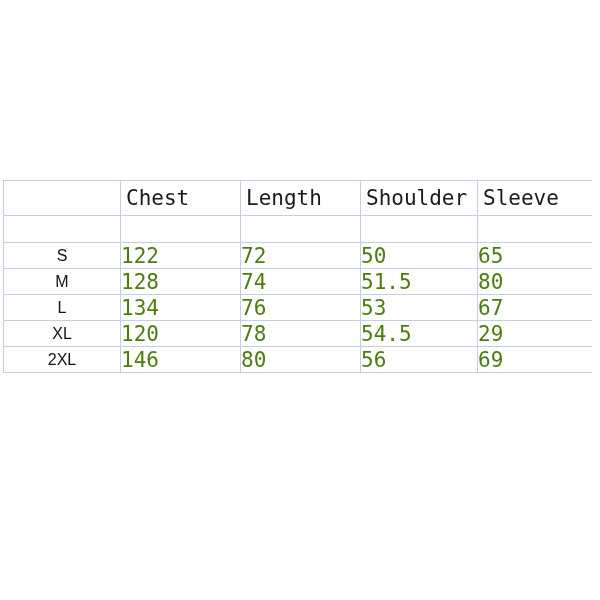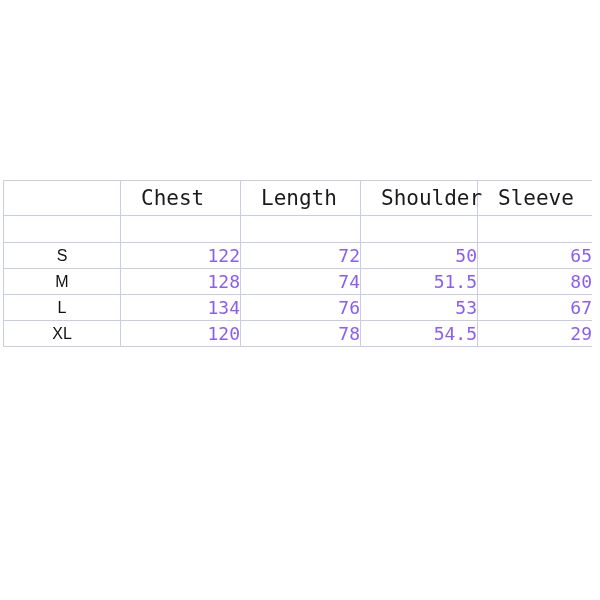--- a/index.html
+++ b/index.html
@@ -58,21 +58,21 @@
   }
 
   
   tr.header-row th {
     height: 34px;
     font-family: "DejaVu Sans Mono", monospace;
     font-size: 21px;
     font-weight: normal;
     color: #1a1a1a;
     text-align: left;
-    padding-left: 20px;
+    padding-left: 5px;
     letter-spacing: 0px;
   }
   tr.header-row th.corner-cell {
     padding-left: 0;
   }
 
   
   tr.spacer-row td {
     height: 26px;
   }
@@ -85,23 +85,23 @@
   td.size-cell {
     font-family: "Liberation Sans", sans-serif;
     font-size: 16px;
     color: #111111;
     text-align: center;
     padding: 0;
   }
 
   td.num-cell {
     font-family: "DejaVu Sans Mono", monospace;
-    font-size: 18px;
-    color: #8b5cf6;
-    text-align: right;
+    font-size: 21px;
+    color: #4d7c0f;
+    text-align: left;
     padding-right: 3px;
   }
 </style>
 </head>
 <body>
 
 <div id="canvas">
 
   <div id="size-chart-wrap">
     <table class="size-chart">
@@ -158,19 +158,26 @@
         </tr>
 
         <tr class="data-row">
           <td class="size-cell">XL</td>
           <td class="num-cell">120</td>
           <td class="num-cell">78</td>
           <td class="num-cell">54.5</td>
           <td class="num-cell">29</td>
         </tr>
 
+        <tr class="data-row">
+          <td class="size-cell">2XL</td>
+          <td class="num-cell">146</td>
+          <td class="num-cell">80</td>
+          <td class="num-cell">56</td>
+          <td class="num-cell">69</td>
+        </tr>
 
 
       </tbody>
     </table>
   </div>
 
 </div>
 
 </body></html>

